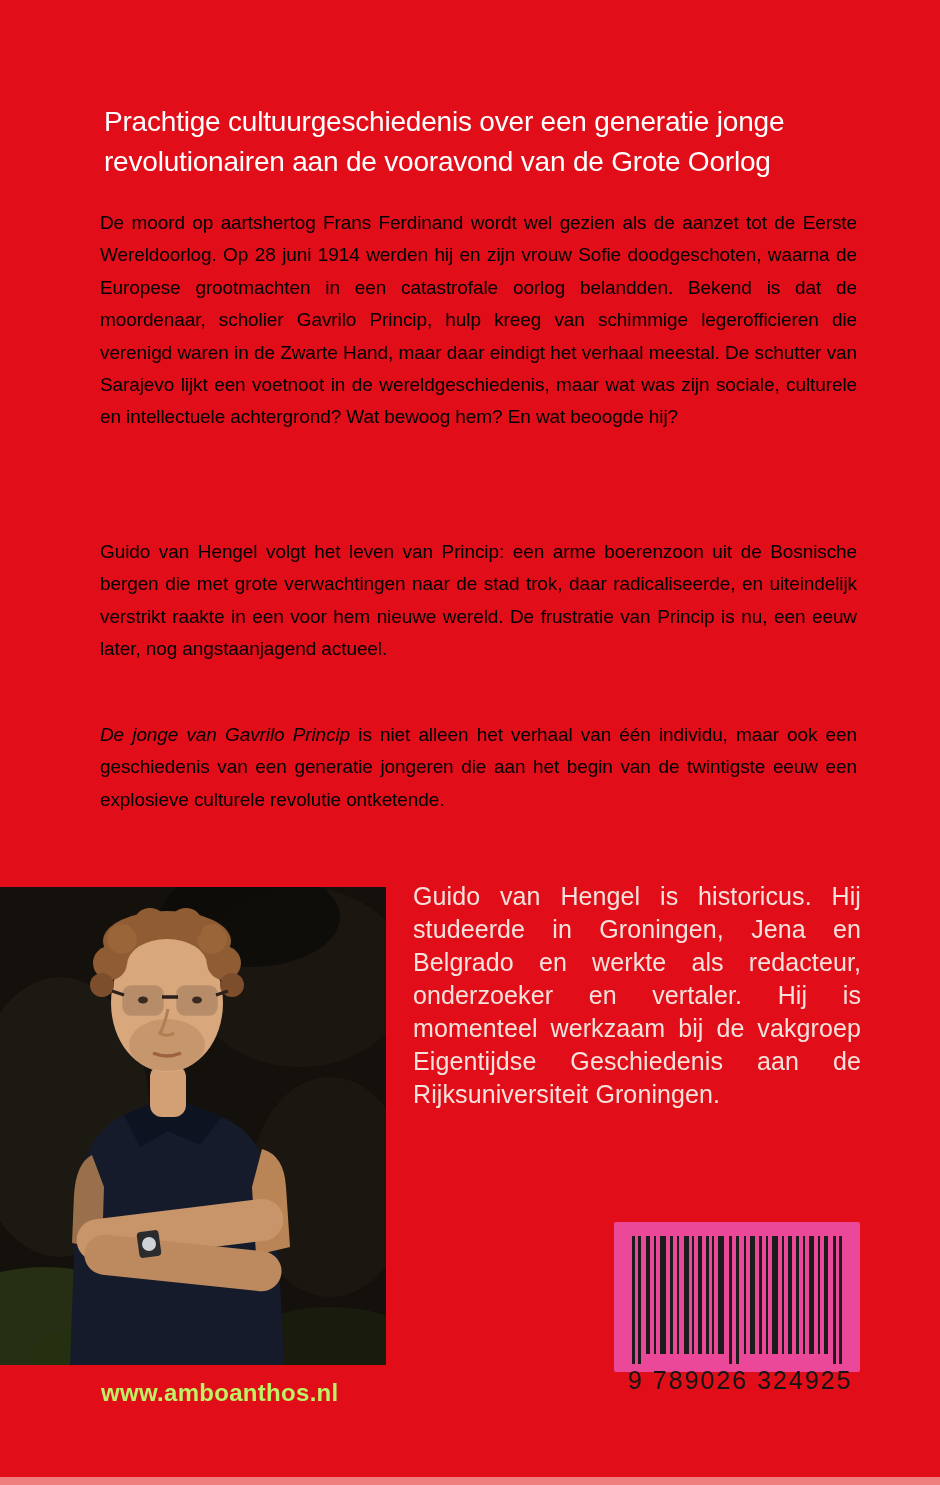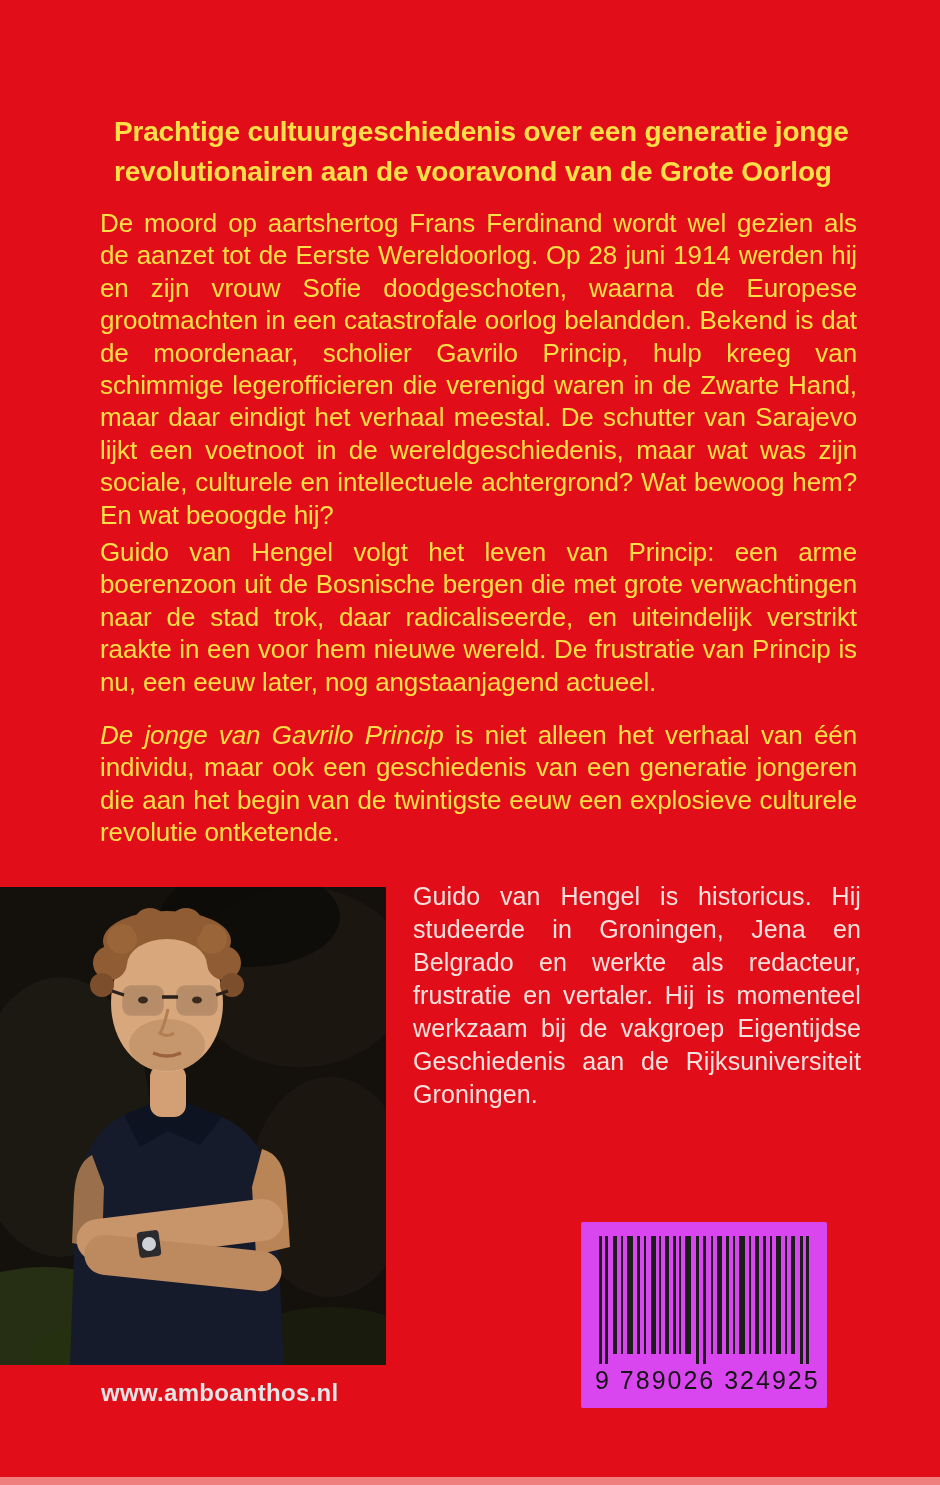--- a/index.html
+++ b/index.html
@@ -14,36 +14,36 @@
     width: 940px;
     height: 1485px;
     background: #e10e1a;
     overflow: hidden;
   }
   .tagline {
     position: absolute;
     left: 100px;
     top: 98px;
     width: 778px;
-    margin: 14px;
+    margin: 4px;
     font-size: 28px;
     line-height: 40px;
-    font-weight: 700;
+    font-weight: 400;
     letter-spacing: -0.2px;
-    color: #fde047;
+    color: #ffffff;
   }
   .para {
     position: absolute;
     left: 100px;
     width: 757px;
     margin: 0;
-    font-size: 26px;
+    font-size: 19px;
     line-height: 32.4px;
     letter-spacing: -0.1px;
-    color: #fde047;
+    color: #000000;
     text-align: justify;
   }
   .para.p1 { top: 207px; }
   .para.p2 { top: 528px; margin-top: 8px; }
   .para.p3 { top: 719px; }
   .para em { font-style: italic; }
   .photo {
     position: absolute;
     left: 0;
     top: 887px;
@@ -59,25 +59,25 @@
     width: 448px;
     margin: 0;
     font-size: 25px;
     line-height: 33px;
     letter-spacing: 0.1px;
     color: #f6e2dc;
     text-align: justify;
   }
   .barcode {
     position: absolute;
-    left: 581px;
+    left: 614px;
     top: 1222px;
     width: 246px;
-    height: 186px;
-    background: #d946ef;
+    height: 150px;
+    background: #ec4899;
     border-radius: 2px;
     box-sizing: border-box;
     padding: 14px 14px 6px 14px;
   }
   .barcode svg { display: block; width: 100%; height: 128px; }
   .barcode .digits {
     margin-top: 2px;
     text-align: center;
     font-size: 25px;
     font-weight: 400;
@@ -86,21 +86,21 @@
     font-family: "Liberation Sans", sans-serif;
     white-space: nowrap;
   }
   .website {
     position: absolute;
     left: 101px;
     top: 1379px;
     font-size: 24px;
     font-weight: 700;
     letter-spacing: 0.3px;
-    color: #e5e5e5;
+    color: #bef264;
   }
   .bottom-strip {
     position: absolute;
     left: 0;
     top: 1477px;
     width: 940px;
     height: 8px;
     background: #ef7f7f;
   }
 </style>
@@ -167,21 +167,21 @@
       <line x1="216" y1="108" x2="228" y2="104" stroke="#2a211c" stroke-width="3"></line>
 
       <ellipse cx="143" cy="113" rx="5" ry="3.5" fill="#3a2a1e"></ellipse>
       <ellipse cx="197" cy="113" rx="5" ry="3.5" fill="#3a2a1e"></ellipse>
 
       <path d="M168 122 Q164 140 160 146 Q167 151 174 146" fill="none" stroke="#b07e52" stroke-width="3"></path>
       <path d="M153 166 Q167 172 181 166" fill="none" stroke="#9c6240" stroke-width="3.5"></path>
     </svg>
   </div>
 
-  <p class="bio">Guido van Hengel is historicus. Hij studeerde in Groningen, Jena en Belgrado en werkte als redacteur, frustratie en vertaler. Hij is momenteel werkzaam bij de vakgroep Eigentijdse Geschiedenis aan de Rijksuniversiteit Groningen.</p>
+  <p class="bio">Guido van Hengel is historicus. Hij studeerde in Groningen, Jena en Belgrado en werkte als redacteur, onderzoeker en vertaler. Hij is momenteel werkzaam bij de vakgroep Eigentijdse Geschiedenis aan de Rijksuniversiteit Groningen.</p>
 
   <div class="barcode">
     <svg viewBox="0 0 218 128" preserveAspectRatio="none">
       <g fill="#1c1c1c">
         <rect x="4" y="0" width="3" height="128"></rect>
         <rect x="10" y="0" width="3" height="128"></rect>
         <rect x="18" y="0" width="4" height="118"></rect>
         <rect x="26" y="0" width="2" height="118"></rect>
         <rect x="32" y="0" width="6" height="118"></rect>
         <rect x="42" y="0" width="3" height="118"></rect>

